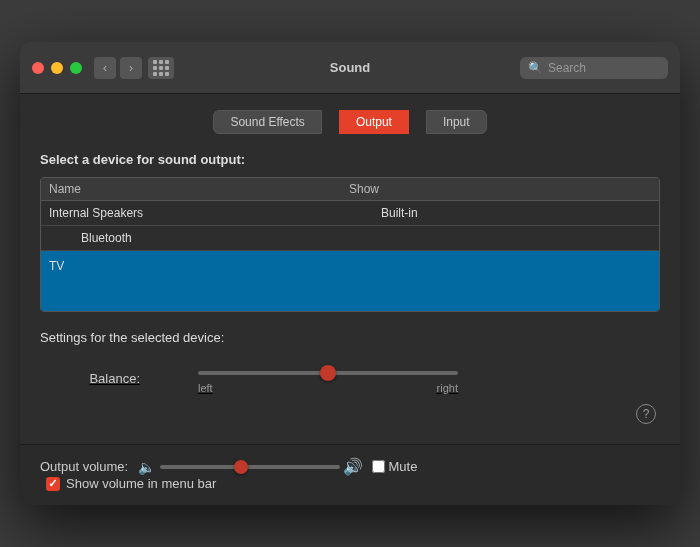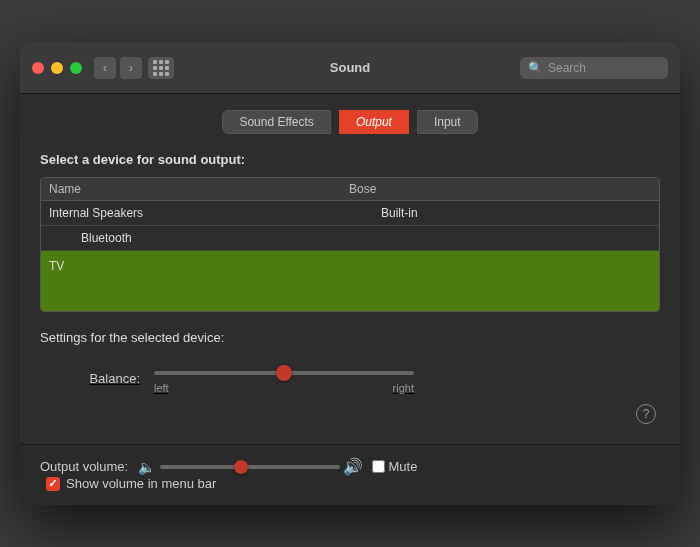--- a/index.html
+++ b/index.html
@@ -130,39 +130,38 @@
 
     
     .content {
       padding: 16px 20px 16px;
     }
 
     
     .tabs {
       display: flex;
       justify-content: center;
-      gap: 8px;
+      gap: 17px;
       margin-bottom: 18px;
     }
 
     .tab {
       padding: 4px 16px;
       font-size: 12px;
       color: #ccc;
       background: #4a4a4a;
       border: 1px solid #555;
       cursor: pointer;
     }
     .tab:first-child { border-radius: 6px 0 0 6px; }
     .tab:last-child { border-radius: 0 6px 6px 0; }
     .tab.active {
       background: #e5402a;
       color: #fff;
       border-color: #e5402a;
-      font-style: italic;
     }
 
     
     .section-label {
       color: #ddd;
       font-size: 13px;
       font-weight: 600;
       margin-bottom: 10px;
     }
 
@@ -183,21 +182,21 @@
     .col-name { flex: 0 0 300px; color: #bbb; font-size: 12px; font-weight: 500; }
     .col-type { flex: 1; color: #bbb; font-size: 12px; font-weight: 500; }
 
     .table-row {
       display: flex;
       padding: 5px 8px;
       border-bottom: 1px solid #444;
       cursor: pointer;
     }
     .table-row:last-child { border-bottom: none; }
-    .table-row.selected { background: #4d7c0f; }
+    .table-row.selected { background: #0369a1; }
 
     .row-name { flex: 0 0 300px; color: #ddd; font-size: 12px; }
     .row-type { flex: 1; color: #ddd; font-size: 12px; margin-left: 32px; }
 
     
     .settings-label {
       color: #ddd;
       font-size: 13px;
       margin-bottom: 18px;
     }
@@ -214,20 +213,21 @@
       color: #ccc;
       font-size: 13px;
       width: 80px;
       text-align: right;
       margin-right: 14px;
     }
 
     .slider-container {
       flex: 1;
       max-width: 260px;
+      margin-left: 44px;
     }
 
     .slider {
       width: 100%;
       -webkit-appearance: none;
       height: 4px;
       background: linear-gradient(to right, #666 0%, #666 100%);
       border-radius: 2px;
       outline: none;
       cursor: pointer;
@@ -413,21 +413,21 @@
       <div class="tab">Sound Effects</div>
       <div class="tab active">Output</div>
       <div class="tab">Input</div>
     </div>
 
     <div class="section-label">Select a device for sound output:</div>
 
     <div class="device-table">
       <div class="table-header">
         <span class="col-name">Name</span>
-        <span class="col-type">Bose</span>
+        <span class="col-type">Show</span>
       </div>
       <div class="table-row">
         <span class="row-name">Internal Speakers</span>
         <span class="row-type">Built-in</span>
       </div>
       <div class="table-row">
         <span class="row-type">Bluetooth</span>
       </div>
       <div class="table-row selected" style="height:60px; align-items:flex-start; padding-top:8px;">
         <span class="row-name">TV</span>

